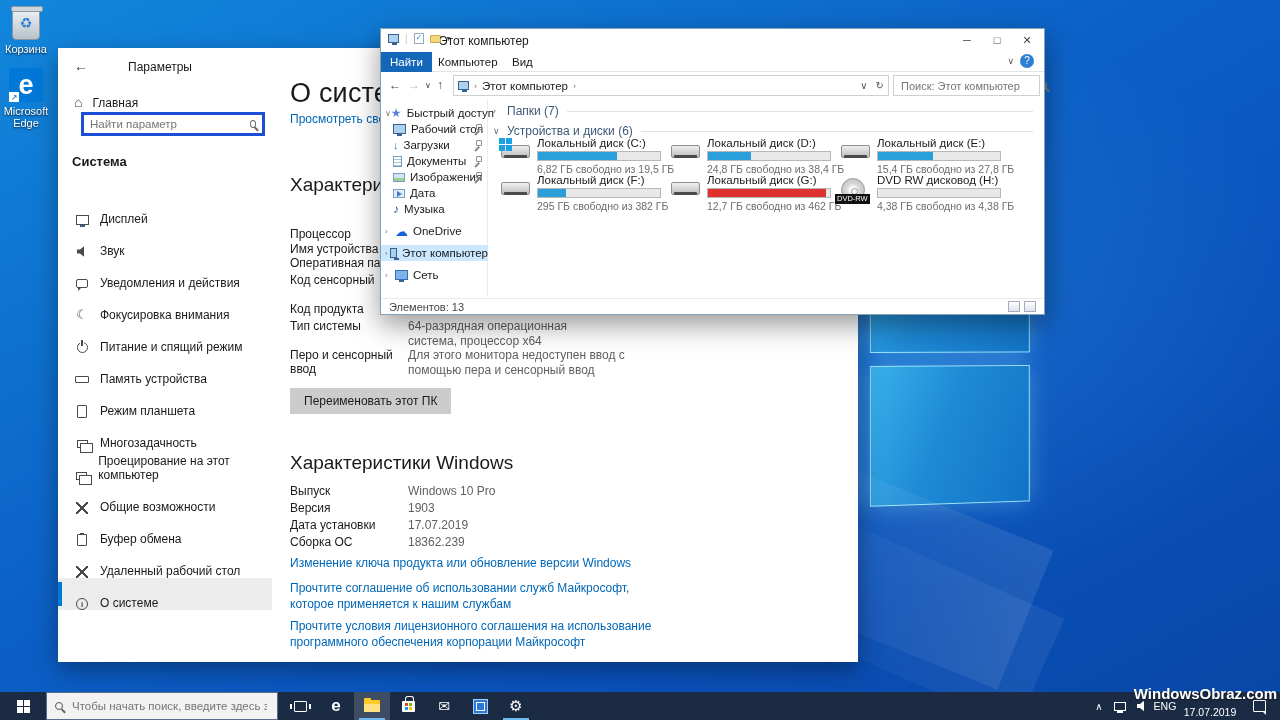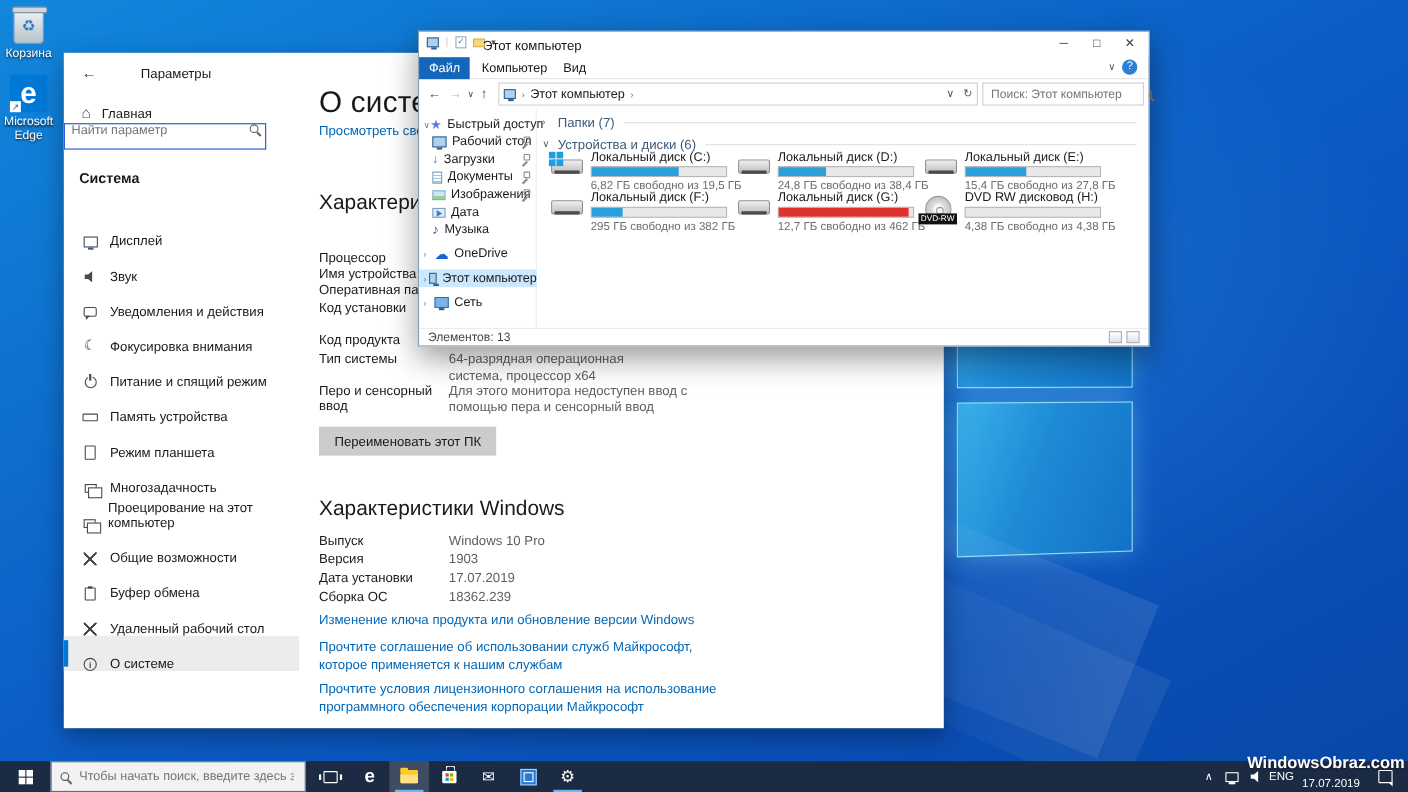--- a/index.html
+++ b/index.html
@@ -87,21 +87,21 @@
     text-align:center;font:bold 8px/11px "Liberation Sans",sans-serif;color:#4a4a4a;vertical-align:middle;}
   .inf::after{content:"i";}
 
   
   #settings{left:58px;top:48px;width:800px;height:614px;background:#fff;z-index:20;
     box-shadow:0 8px 22px rgba(0,0,0,.35);}
   #settings .hdrback{left:16px;top:10px;font-size:14px;color:#333;}
   #settings .hdrtitle{left:70px;top:12px;font-size:12px;}
   #s-home{left:16px;top:46px;font-size:12px;}
   #s-home .hm{font-size:14px;margin-right:10px;color:#444;}
-  #s-search{left:0;top:64px;width:184px;height:24px;border:1px solid #1d4ed8;background:#fff;display:flex;align-items:flex-start;}
+  #s-search{left:23px;top:64px;width:184px;height:24px;border:3px solid #1d4ed8;background:#fff;display:flex;align-items:center;}
   #s-search input{flex:1;border:0;outline:0;font-size:11.5px;padding:0 6px;color:#333;background:transparent;font-family:inherit;}
   #s-section{left:14px;top:106px;font-size:13px;font-weight:bold;}
   .s-item{position:absolute;left:0;width:214px;height:32px;display:flex;align-items:flex-end;font-size:12px;}
   .s-item .ic{width:16px;margin-left:16px;margin-right:10px;text-align:center;color:#4a4a4a;font-size:13px;}
   .s-item.sel{background:#ececec;}
   .s-item.sel::before{content:"";position:absolute;left:0;top:4px;bottom:4px;width:4px;background:#0078d7;}
 
   #s-content{left:232px;top:0;width:568px;height:614px;}
   .pg-title{left:0;top:30px;font-size:27px;font-weight:300;letter-spacing:.2px;}
   .sec-link{left:0;top:64px;width:330px;font-size:12px;color:#0067b8;line-height:15px;}
@@ -292,21 +292,21 @@
 
     <div class="abs" id="s-content">
       <div class="abs pg-title">О системе</div>
       <div class="abs sec-link">Просмотреть сведения в службе "Безопасность Windows"</div>
 
       <div class="abs h2" style="left:0;top:126px;">Характеристики устройства</div>
 
       <div class="row" style="left:0;top:162px;margin-top:32px;"><span class="lab">Имя устройства</span><span class="val"></span></div>
       <div class="row" style="left:0;top:179px;"><span class="lab">Процессор</span><span class="val"></span></div>
       <div class="row" style="left:0;top:208px;"><span class="lab">Оперативная память</span><span class="val"></span></div>
-      <div class="row" style="left:0;top:225px;"><span class="lab">Код установки</span><span class="val"></span></div>
+      <div class="row" style="left:0;top:225px;"><span class="lab">Код сенсорный</span><span class="val"></span></div>
       <div class="row" style="left:0;top:254px;"><span class="lab">Код продукта</span><span class="val"></span></div>
       <div class="row" style="left:0;top:271px;"><span class="lab">Тип системы</span><span class="val" style="width:210px;">64-разрядная операционная система, процессор x64</span></div>
       <div class="row" style="left:0;top:300px;"><span class="lab">Перо и сенсорный ввод</span><span class="val" style="width:240px;">Для этого монитора недоступен ввод с помощью пера и сенсорный ввод</span></div>
 
       <button class="btn" style="left:0;top:340px;">Переименовать этот ПК</button>
 
       <div class="abs h2" style="left:0;top:404px;">Характеристики Windows</div>
 
       <div class="row" style="left:0;top:436px;"><span class="lab">Выпуск</span><span class="val">Windows 10 Pro</span></div>
       <div class="row" style="left:0;top:453px;"><span class="lab">Версия</span><span class="val">1903</span></div>
@@ -328,21 +328,21 @@
         <span class="fol"></span>
         <span style="font-size:8px;color:#555;">▾</span>
       </div>
       <div class="abs" id="ex-title">Этот компьютер</div>
       <div class="capbtn" style="right:62px;">─</div>
       <div class="capbtn" style="right:32px;">□</div>
       <div class="capbtn" style="right:2px;">✕</div>
     </div>
 
     <div class="abs" id="ex-ribbonrow">
-      <div class="rtab file" style="left:0;">Файл</div>
+      <div class="rtab file" style="left:0;">Найти</div>
       <div class="rtab" style="left:48px;">Компьютер</div>
       <div class="rtab" style="left:122px;">Вид</div>
       <div class="abs" style="right:30px;top:4px;font-size:9px;color:#555;">∨</div>
       <div class="abs" style="right:10px;top:2px;width:14px;height:14px;border-radius:50%;background:#2f7fd4;color:#fff;font-size:10px;text-align:center;line-height:14px;">?</div>
     </div>
 
     <div class="abs" id="ex-addr-row">
       <div class="navg" style="left:8px;">←</div>
       <div class="navg" style="left:27px;color:#bdbdbd;">→</div>
       <div class="navg" style="left:44px;font-size:8px;top:8px;">∨</div>

